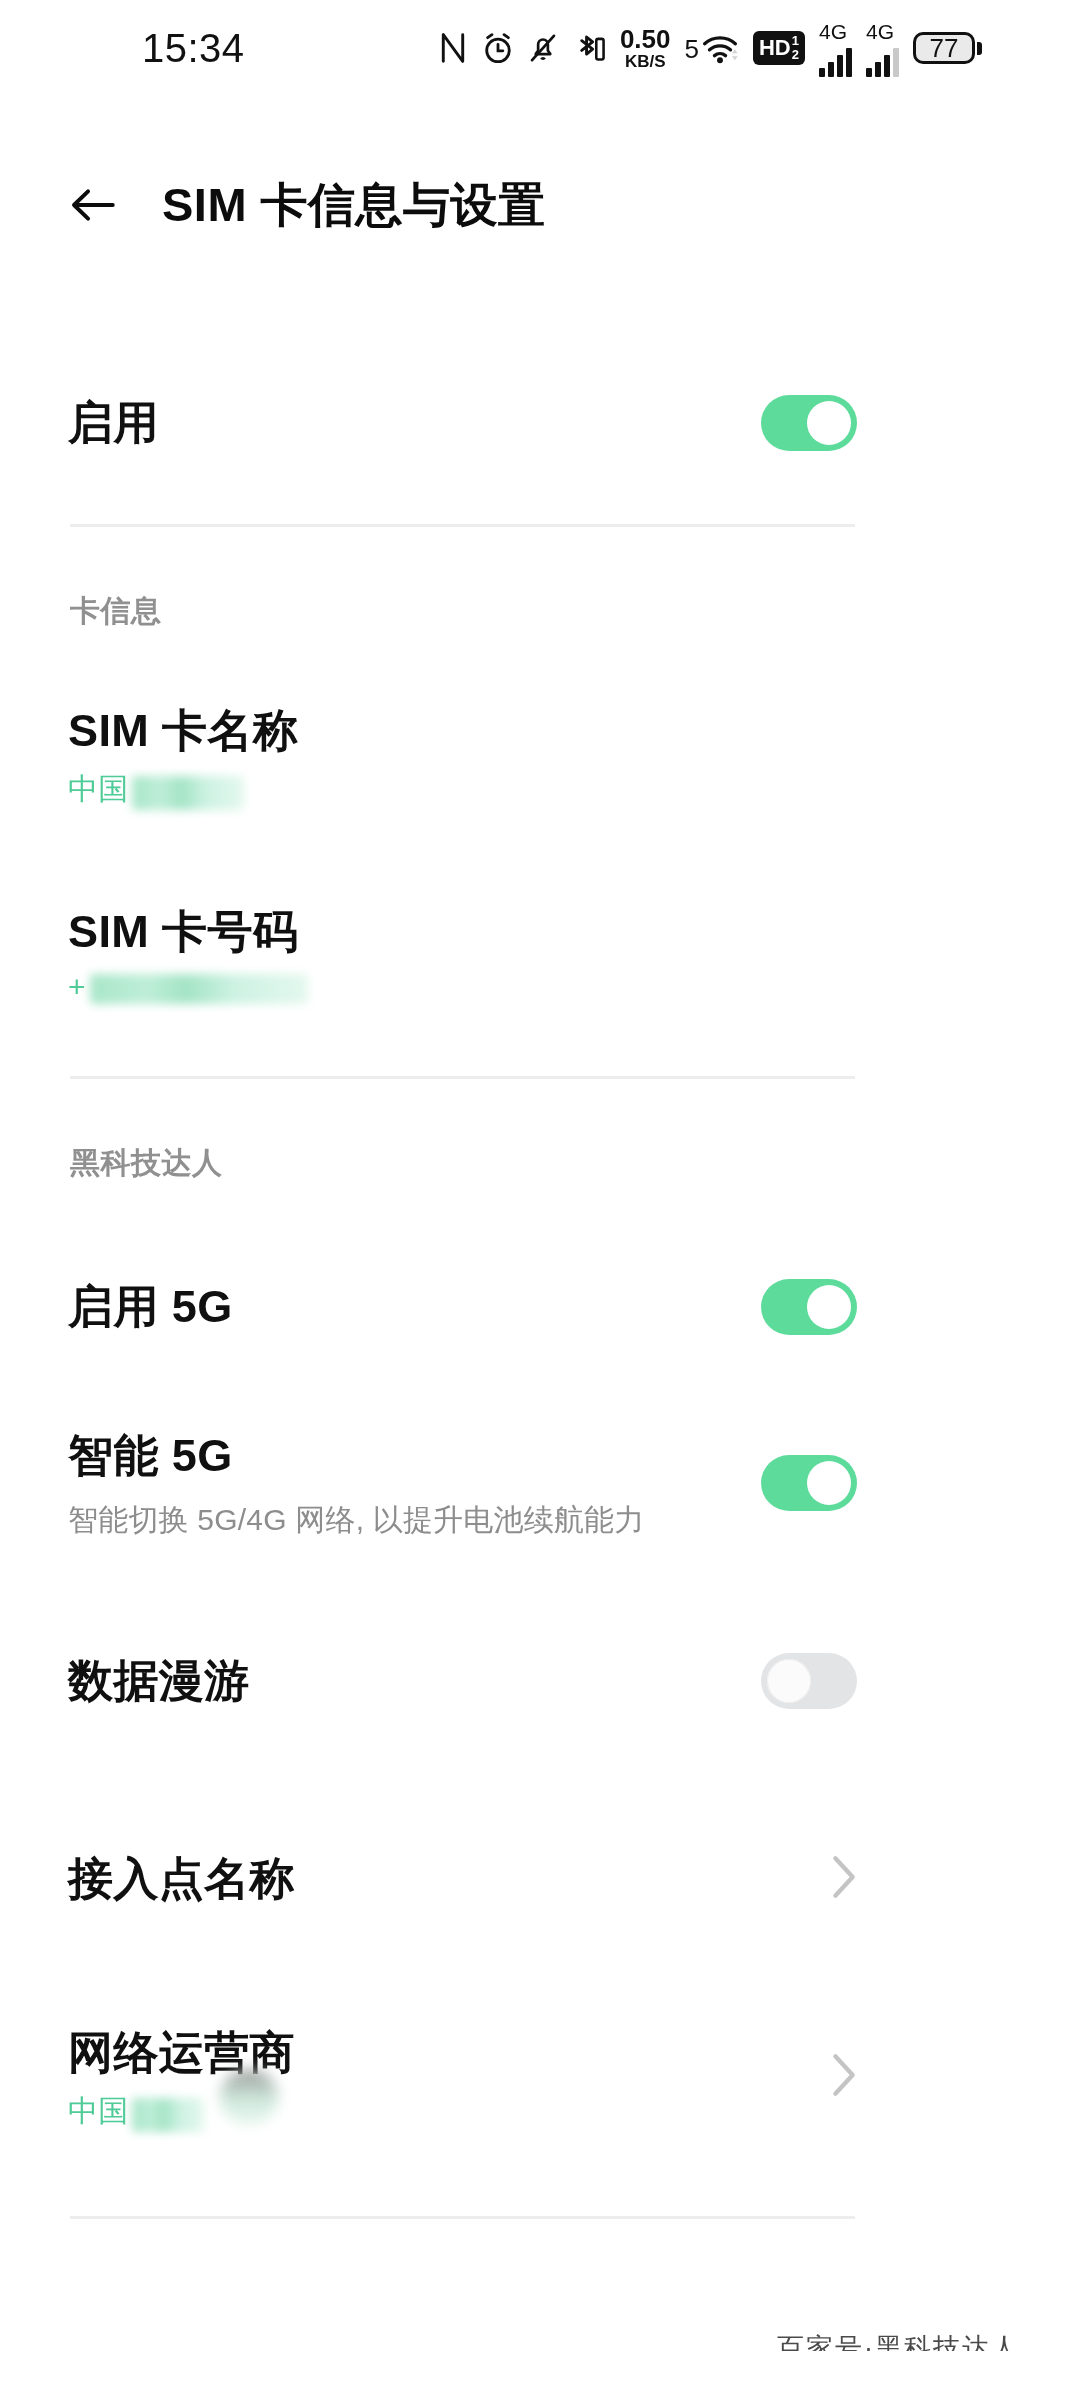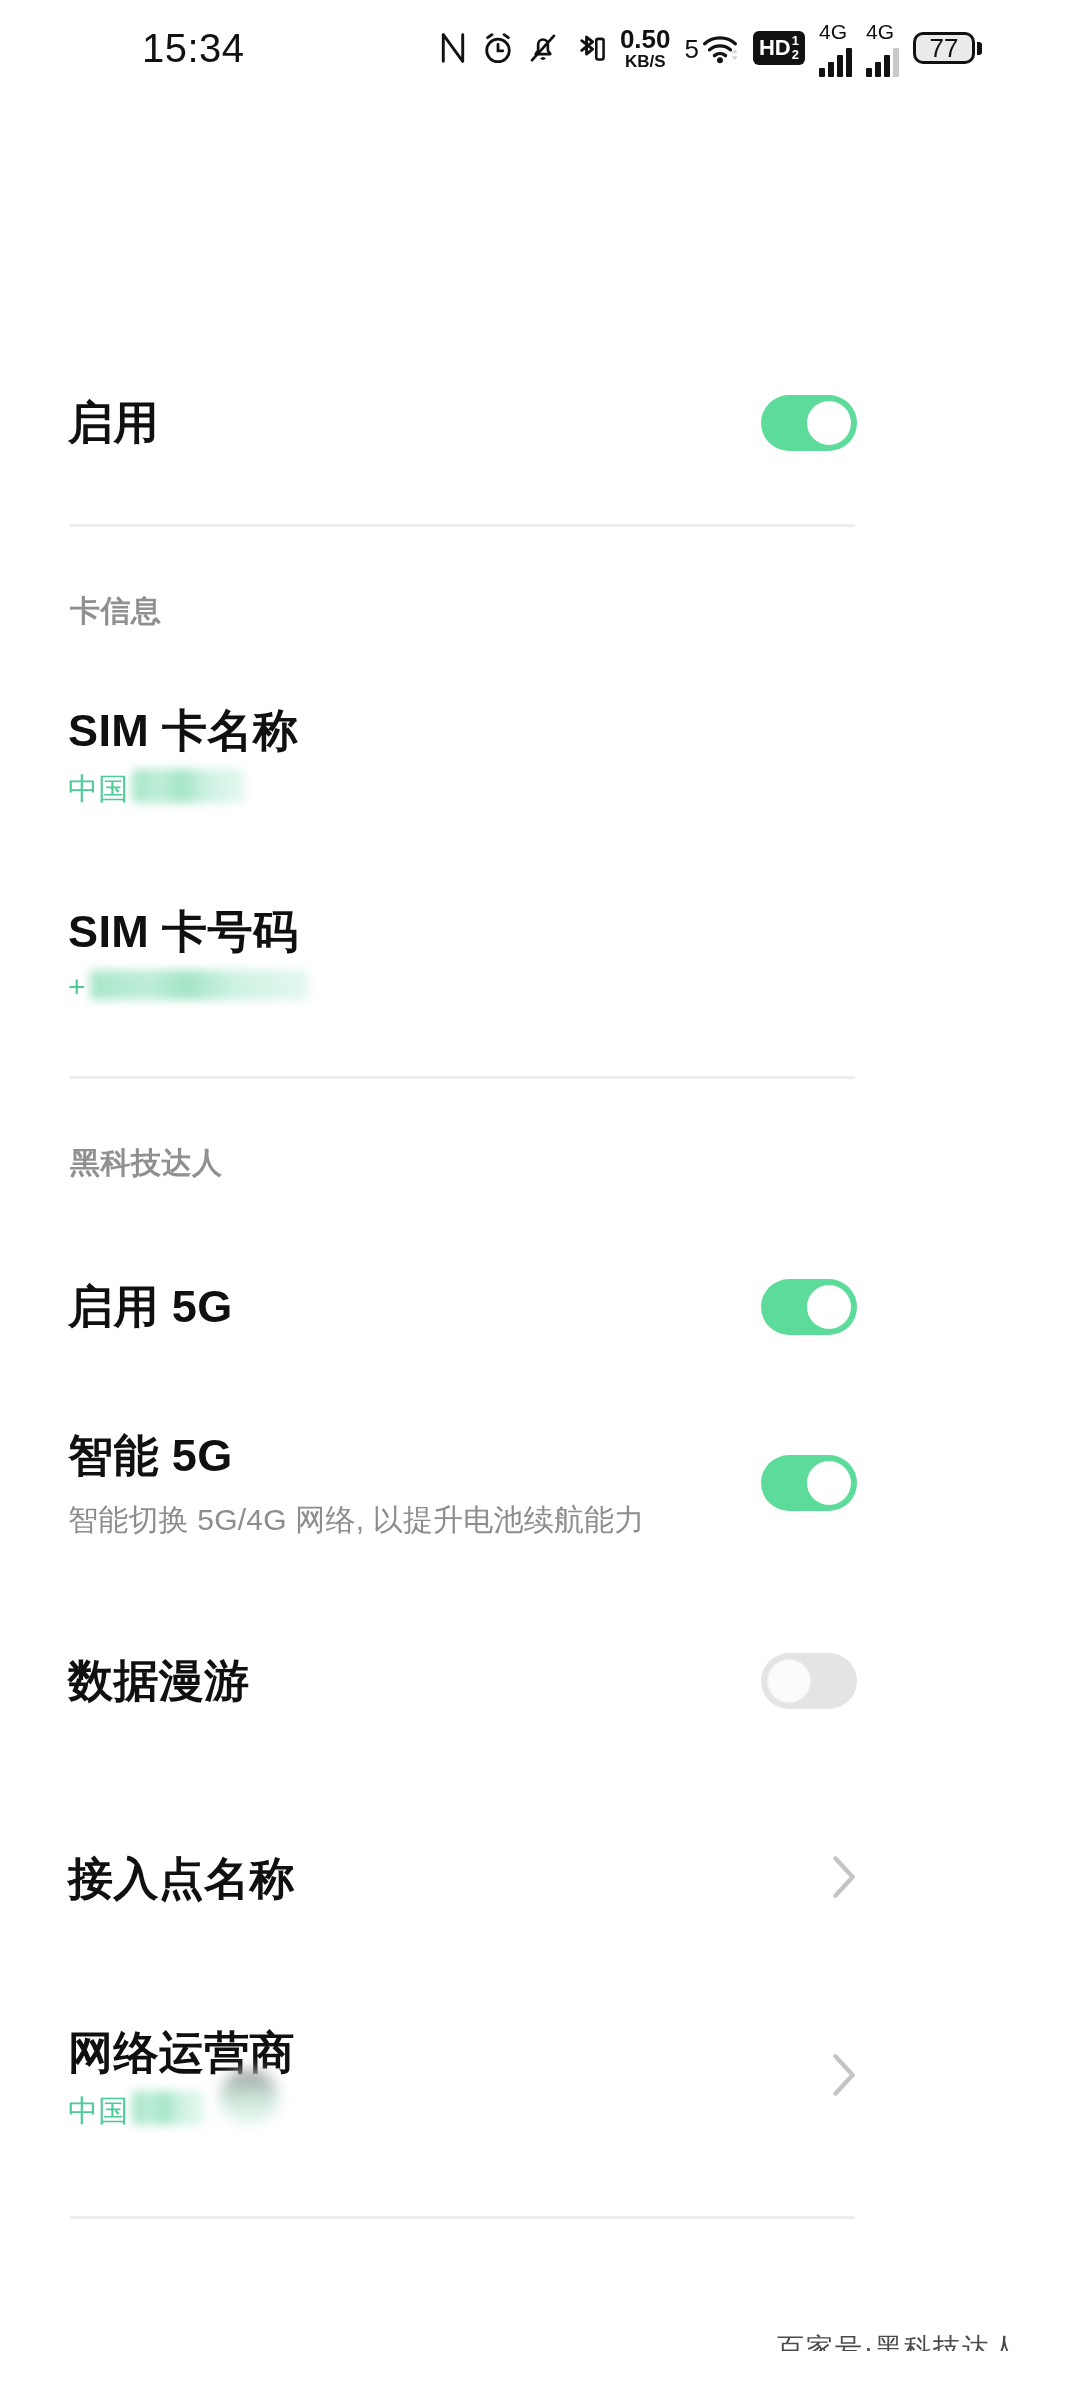--- a/index.html
+++ b/index.html
@@ -63,21 +63,21 @@
   .content { position:absolute; top:300px; left:0; width:925px; }
   .row {
     display:flex; align-items:center; justify-content:space-between;
     padding:0 68px; min-height:118px;
   }
   .row-tall { min-height:150px; }
   .row-txt { display:flex; flex-direction:column; justify-content:center; }
   .row-title { font-size:45px; font-weight:700; color:#101010; letter-spacing:0.4px; }
   .row-sub { font-size:30px; color:#8d8d8d; margin-top:14px; letter-spacing:0.2px; }
   .row-sub-green { font-size:30px; color:#4ecb97; margin-top:8px; letter-spacing:0.2px;
-                   display:flex; align-items:flex-start; }
+                   display:flex; align-items:flex-end; }
 
   .divider { height:3px; background:#ededed; margin:0 70px; }
 
   .section-label {
     font-size:30px; color:#909090; font-weight:700;
     padding:0 70px; letter-spacing:0.5px;
   }
 
   
   .redact {
@@ -198,20 +198,28 @@
       </span>
 
       <span class="battery">
         <span class="batt-body">77</span>
         <span class="batt-cap"></span>
       </span>
 
     </div>
   </div>
 
+  <div class="appbar">
+    <div class="back-btn">
+      <svg width="50" height="42" viewBox="0 0 40 34">
+        <path d="M36 17H5M16 6L4.6 17 16 28" stroke="#0c0c0c" stroke-width="3.2" fill="none" stroke-linecap="round" stroke-linejoin="round"></path>
+      </svg>
+    </div>
+    <div class="appbar-title">SIM 卡信息与设置</div>
+  </div>
 
   <div class="content">
 
     <div class="spacer-md"></div>
 
     <div class="row row-tall">
       <div class="row-txt">
         <div class="row-title">启用</div>
       </div>
       <div class="toggle on">

